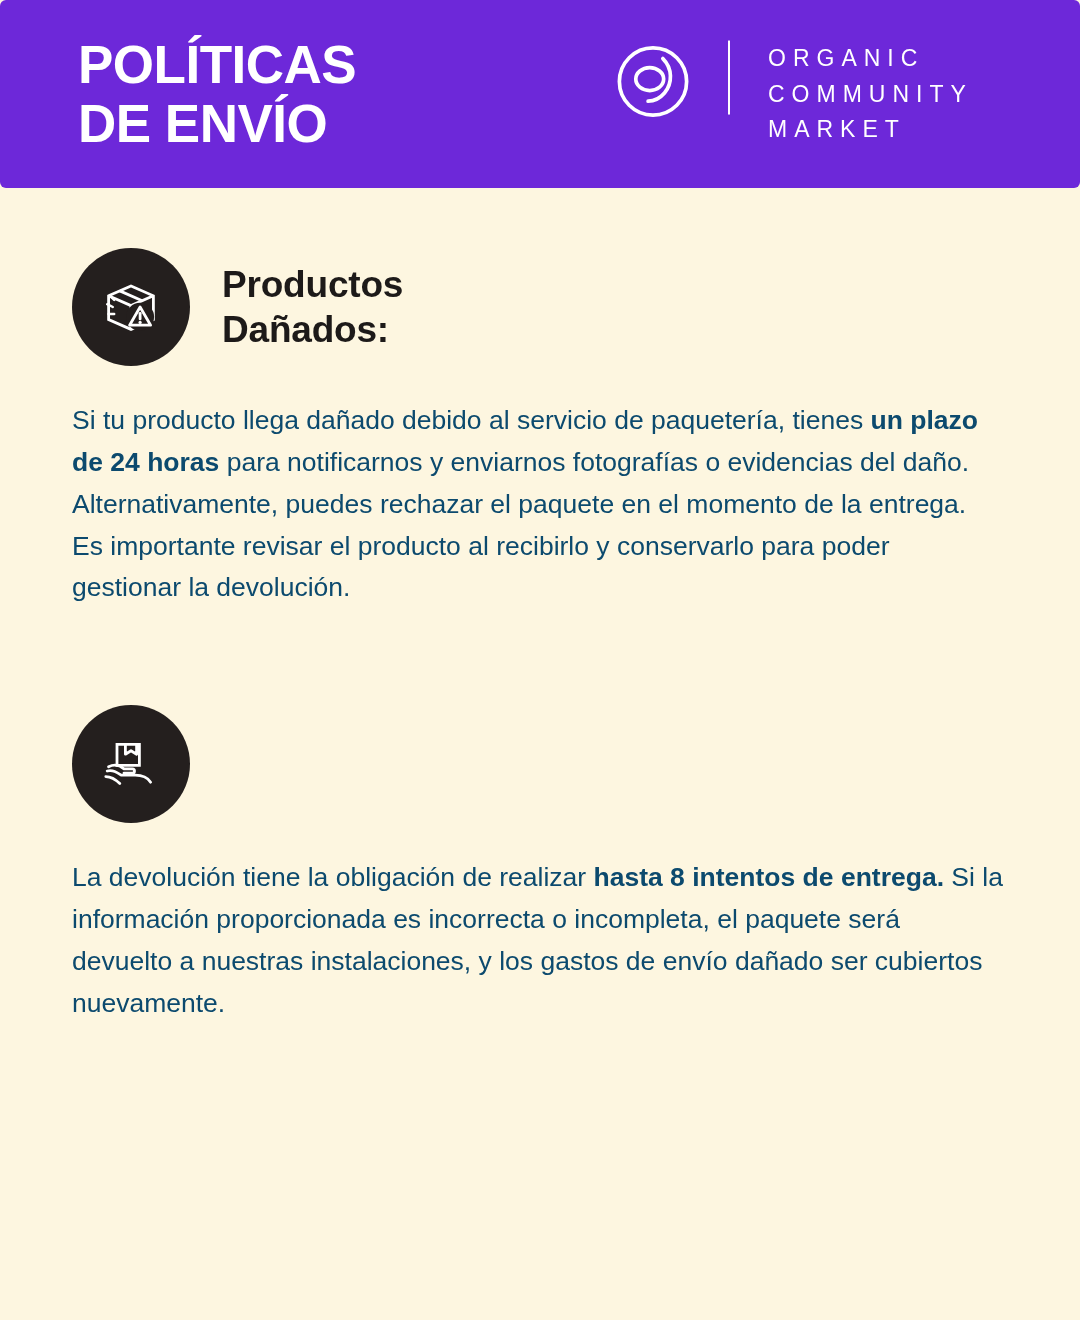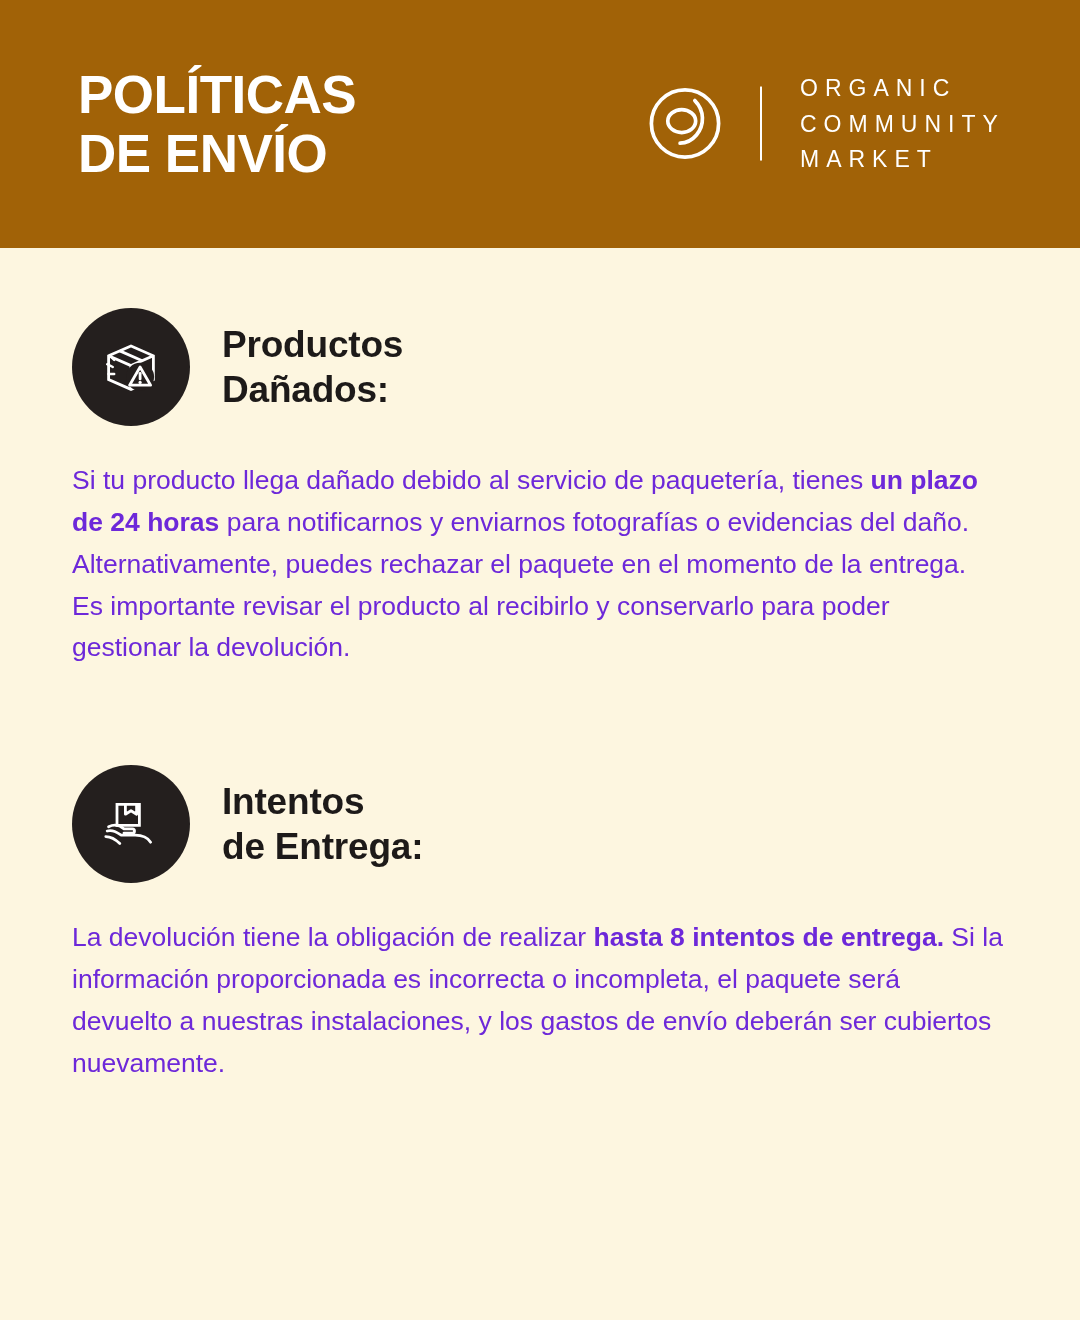--- a/index.html
+++ b/index.html
@@ -9,47 +9,48 @@
   body {
     width: 1080px;
     height: 1320px;
     background: #fdf6e0;
     font-family: "Liberation Sans", sans-serif;
     overflow: hidden;
   }
 
   
   .header {
-    background: #a16207;
-    height: 248px;
+    background: #6d28d9;
+    height: 188px;
     width: 100%;
     display: flex;
     align-items: center;
     justify-content: flex-start;
     position: relative;
     box-sizing: border-box;
     padding: 0 60px 0 78px;
+    border-radius: 6px;
   }
   .header-title {
     color: #ffffff;
     font-weight: bold;
     font-size: 53px;
     line-height: 1.12;
     letter-spacing: -0.5px;
     text-transform: uppercase;
     white-space: pre-line;
     margin: 0;
   }
   .brand-block {
     position: absolute;
-    left: 644px;
+    left: 612px;
     top: 50%;
     transform: translateY(-50%);
     display: flex;
-    align-items: center;
+    align-items: flex-start;
   }
   .brand-mark {
     width: 82px;
     height: 82px;
     flex: 0 0 auto;
   }
   .brand-divider {
     width: 2px;
     height: 74px;
     background: #ffffff;
@@ -97,21 +98,21 @@
     color: #1d1a19;
     font-weight: bold;
     font-size: 37px;
     line-height: 1.22;
     white-space: pre-line;
     margin: 0;
     letter-spacing: -0.2px;
   }
   .section-body {
     margin-top: 34px;
-    color: #6d28d9;
+    color: #0c4a6e;
     font-size: 26.5px;
     line-height: 1.58;
     max-width: 980px;
   }
   .section-body b {
     font-weight: bold;
   }
 </style>
 </head>
 <body>
@@ -162,19 +163,17 @@
     <div class="section-head">
       <span class="icon-circle">
         <svg viewBox="0 0 100 100" width="70" height="70" aria-hidden="true">
           <path d="M30 22 L62 22 L62 52 L30 52 Z" fill="none" stroke="#ffffff" stroke-width="4"></path>
           <path d="M42 22 L42 36 L50 31 L58 36 L58 22" fill="none" stroke="#ffffff" stroke-width="4" stroke-linejoin="round"></path>
           <path d="M18 54 C26 50, 34 52, 40 57 L52 57 C56 57, 56 63, 52 63 L40 63" fill="none" stroke="#ffffff" stroke-width="4" stroke-linecap="round" stroke-linejoin="round"></path>
           <path d="M16 60 C24 58, 30 62, 36 66 L56 66 C66 66, 74 70, 78 76" fill="none" stroke="#ffffff" stroke-width="4" stroke-linecap="round" stroke-linejoin="round"></path>
           <path d="M14 68 C22 68, 28 72, 34 78" fill="none" stroke="#ffffff" stroke-width="4" stroke-linecap="round"></path>
         </svg>
       </span>
-      <h2 class="section-title">Intentos
-de Entrega:</h2>
     </div>
-    <p class="section-body"><span>La devolución tiene la obligación de realizar </span><b>hasta 8 intentos de entrega.</b><span> Si la información proporcionada es incorrecta o incompleta, el paquete será devuelto a nuestras instalaciones, y los gastos de envío deberán ser cubiertos nuevamente.</span></p>
+    <p class="section-body"><span>La devolución tiene la obligación de realizar </span><b>hasta 8 intentos de entrega.</b><span> Si la información proporcionada es incorrecta o incompleta, el paquete será devuelto a nuestras instalaciones, y los gastos de envío dañado ser cubiertos nuevamente.</span></p>
   </div>
 
 </div>
 
 </body></html>

